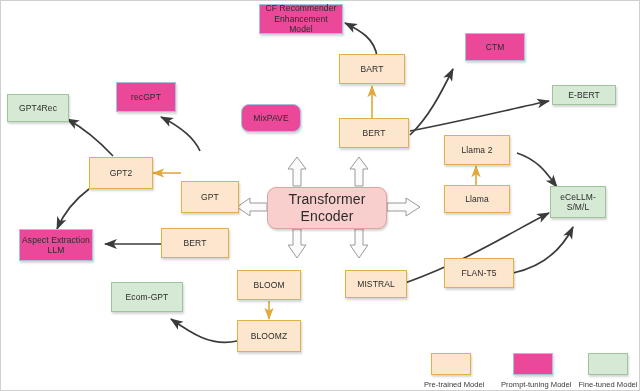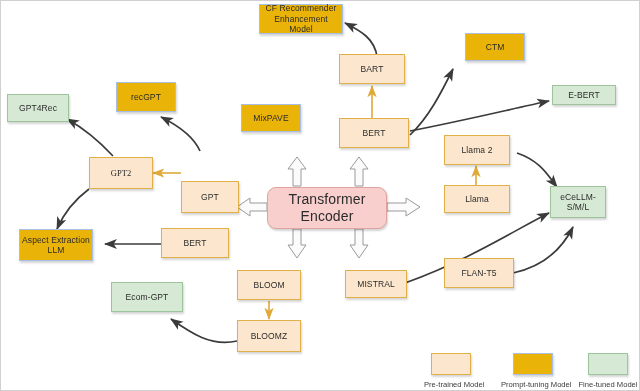--- a/index.html
+++ b/index.html
@@ -21,21 +21,21 @@
     font-size:8.5px;
     color:#2b2b2b;
     line-height:1.22;
     letter-spacing:.1px;
     border-width:1px;border-style:solid;
     box-shadow:1px 1.5px 2px rgba(0,0,0,.17);
     padding:1px 2px;
     z-index:3;
   }
   .pre  {background:#fce6cd;border-color:#e0b04a;}
-  .prompt{background:#eab308;border-color:#a6bfe2;}
+  .prompt{background:#ec4899;border-color:#a6bfe2;}
   .fine {background:#d6e9d4;border-color:#9dc49a;}
   .center{
     background:#f8cfcd;border-color:#dfa3a0;border-radius:9px;
     font-size:14px;
   }
   .legend{position:absolute;z-index:4;}
   .legend .sw{
     width:38px;height:20px;border-width:1px;border-style:solid;
     box-shadow:1px 1.5px 2px rgba(0,0,0,.17);
     margin:0 auto;
@@ -112,27 +112,27 @@
   <div class="node prompt" style="left:258px;top:3px;width:84px;height:30px;">CF Recommender Enhancement Model</div>
 
   <div class="node prompt" style="left:464px;top:32px;width:60px;height:28px;">CTM</div>
 
   <div class="node fine" style="left:551px;top:84px;width:64px;height:20px;">E-BERT</div>
 
   <div class="node pre" style="left:338px;top:53px;width:66px;height:30px;">BART</div>
 
   <div class="node pre" style="left:338px;top:117px;width:70px;height:30px;">BERT</div>
 
-  <div class="node prompt" style="left:240px;top:103px;width:60px;height:28px;">MixPAVE</div>
+  <div class="node prompt" style="left:240px;top:103px;width:60px;height:28px;border-radius:8px;">MixPAVE</div>
 
   <div class="node prompt" style="left:115px;top:81px;width:60px;height:30px;">recGPT</div>
 
   <div class="node fine" style="left:6px;top:93px;width:62px;height:28px;">GPT4Rec</div>
 
-  <div class="node pre" style="left:88px;top:156px;width:64px;height:32px;font-family:Liberation Serif, serif;">GPT2</div>
+  <div class="node pre" style="left:88px;top:156px;width:64px;height:32px;">GPT2</div>
 
   <div class="node pre" style="left:180px;top:156px;width:58px;height:32px;margin-top:24px;">GPT</div>
 
   <div class="node pre" style="left:443px;top:134px;width:66px;height:30px;">Llama 2</div>
 
   <div class="node pre" style="left:443px;top:184px;width:66px;height:28px;">Llama</div>
 
   <div class="node fine" style="left:549px;top:185px;width:56px;height:32px;">eCeLLM-S/M/L</div>
 
   <div class="node center" style="left:266px;top:186px;width:120px;height:42px;">Transformer Encoder</div>

